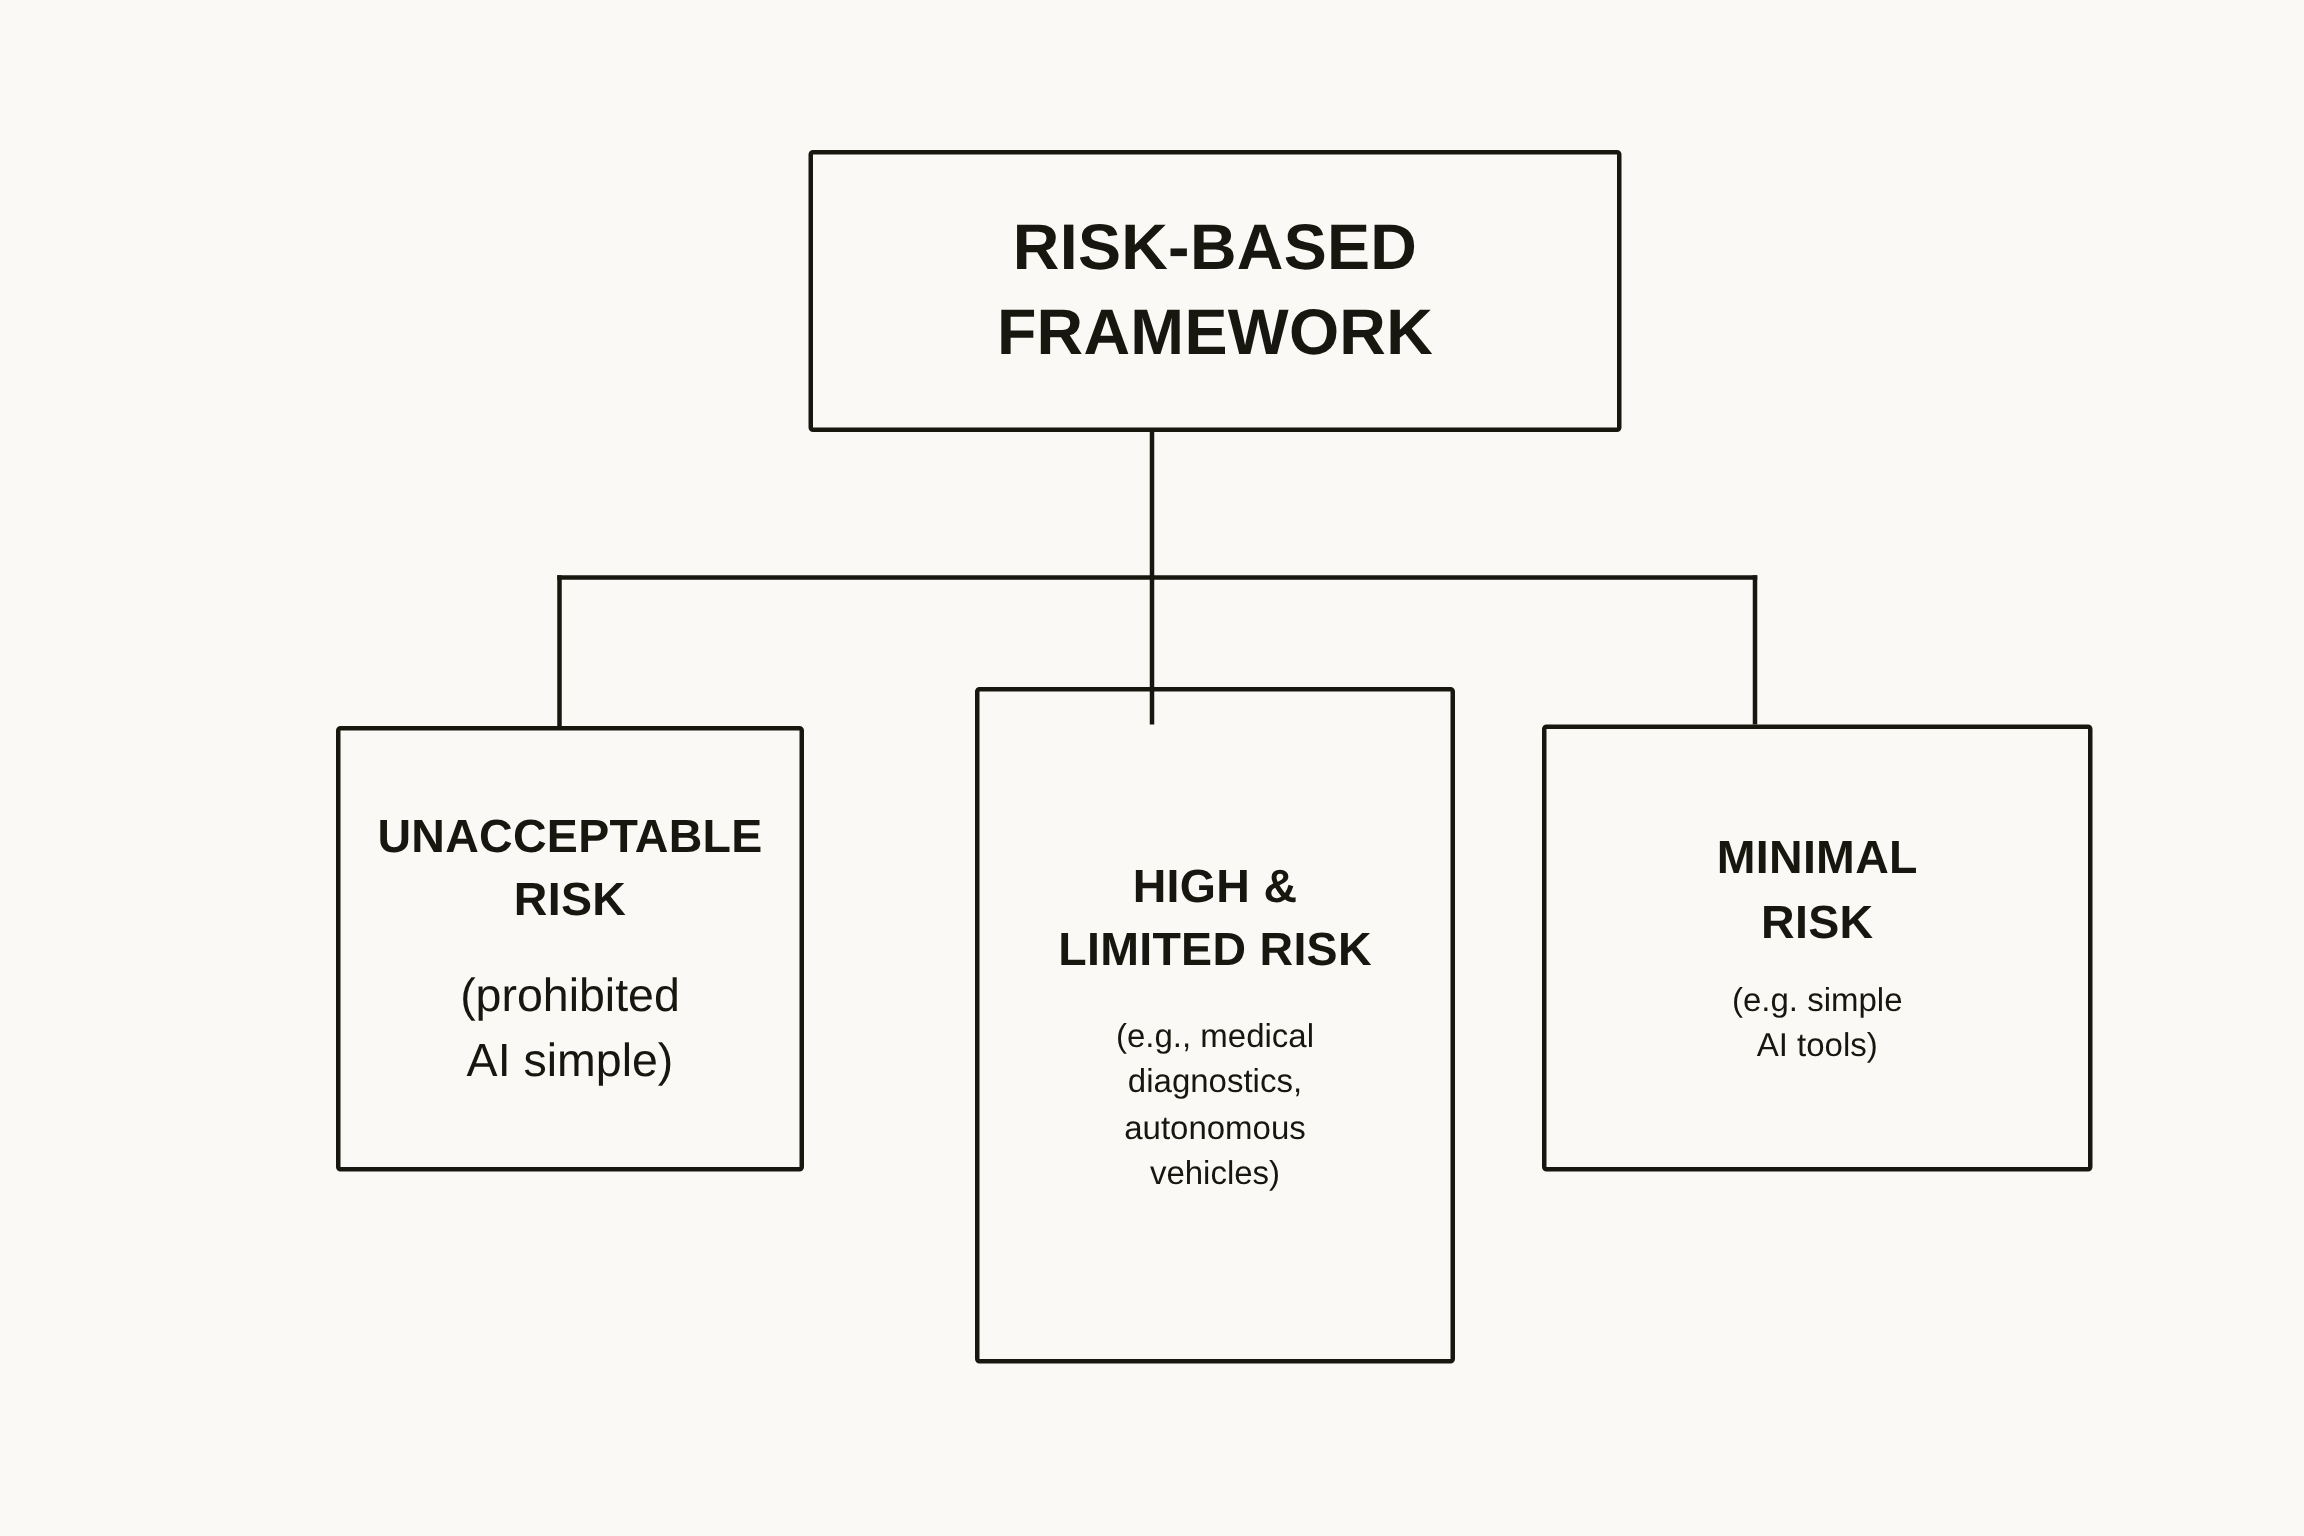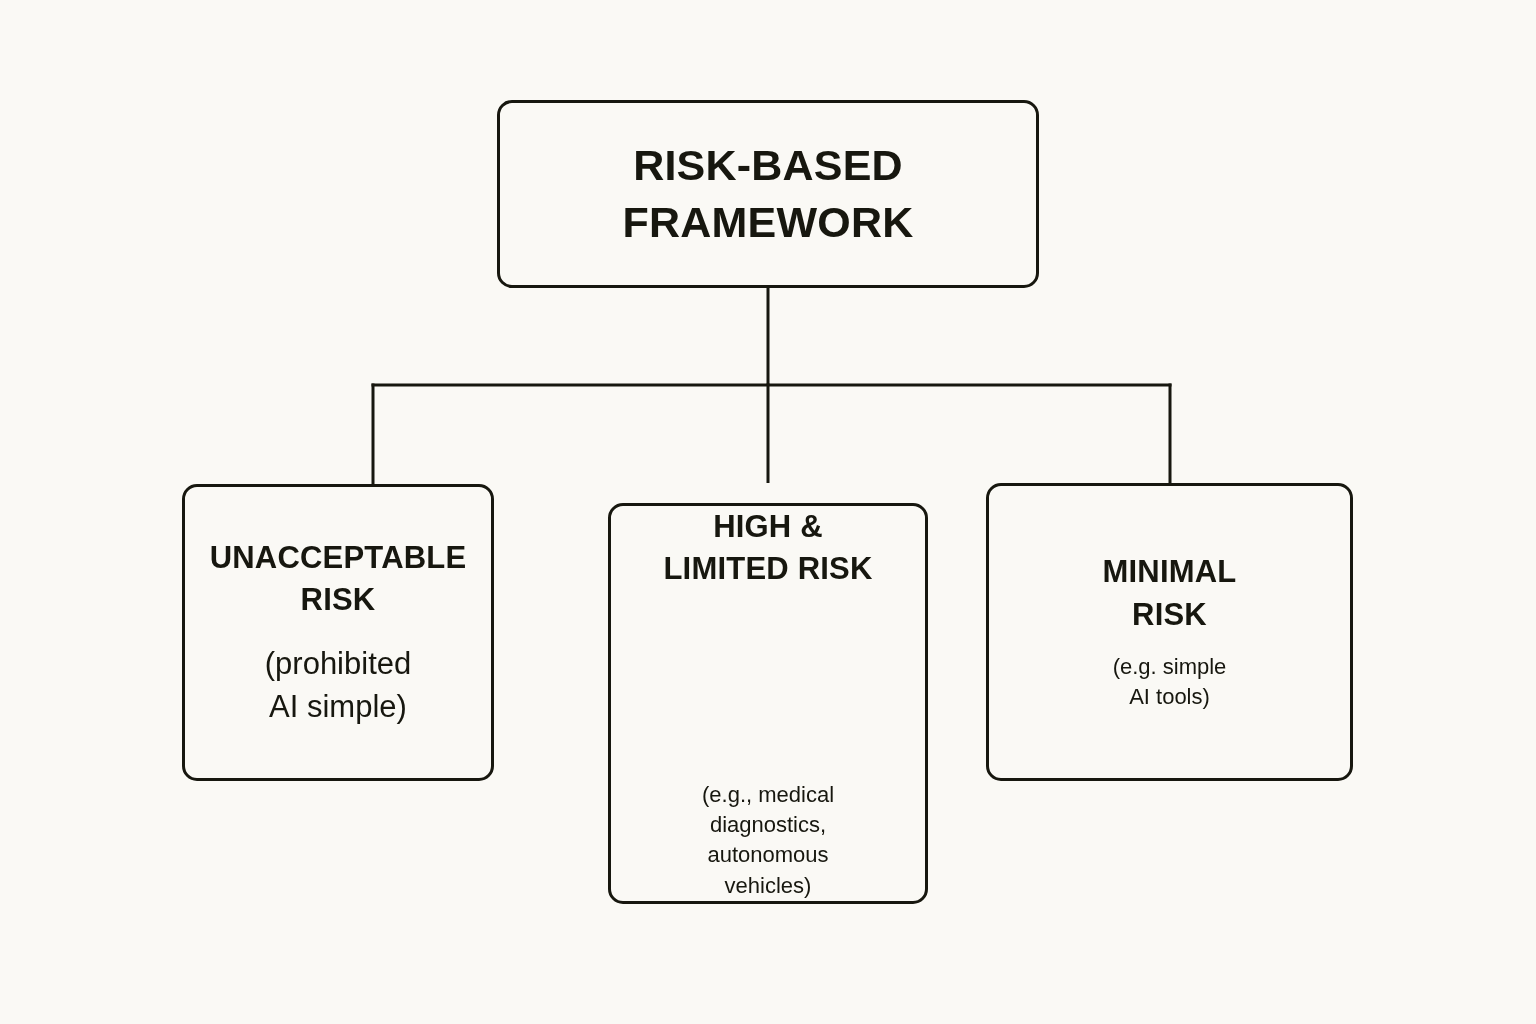--- a/index.html
+++ b/index.html
@@ -22,28 +22,29 @@
     position: absolute;
     left: 0;
     top: 0;
     width: 1536px;
     height: 1024px;
   }
   .node {
     position: absolute;
     box-sizing: border-box;
     border: 3px solid #17170f;
-    border-radius: 15px;
+    border-radius: 3px;
     background: transparent;
     display: flex;
     flex-direction: column;
     align-items: center;
     justify-content: center;
     text-align: center;
     color: #17170f;
+    margin-left: 42px;
   }
   .node-title {
     font-weight: 700;
     letter-spacing: 0.2px;
     white-space: pre-line;
   }
   .node-detail {
     font-weight: 400;
     white-space: pre-line;
   }
@@ -74,25 +75,24 @@
   }
   #node-unacceptable .node-detail {
     font-size: 31px;
     line-height: 1.38;
     margin-top: 22px;
   }
 
   
   #node-high-limited {
     left: 608px;
-    top: 503px;
+    top: 458px;
     width: 320px;
-    height: 401px;
+    height: 451px;
     padding: 0 10px;
-    justify-content: space-between;
   }
   #node-high-limited .node-title {
     font-size: 31px;
     line-height: 1.36;
   }
   #node-high-limited .node-detail {
     font-size: 22px;
     line-height: 1.38;
     margin-top: 22px;
   }

